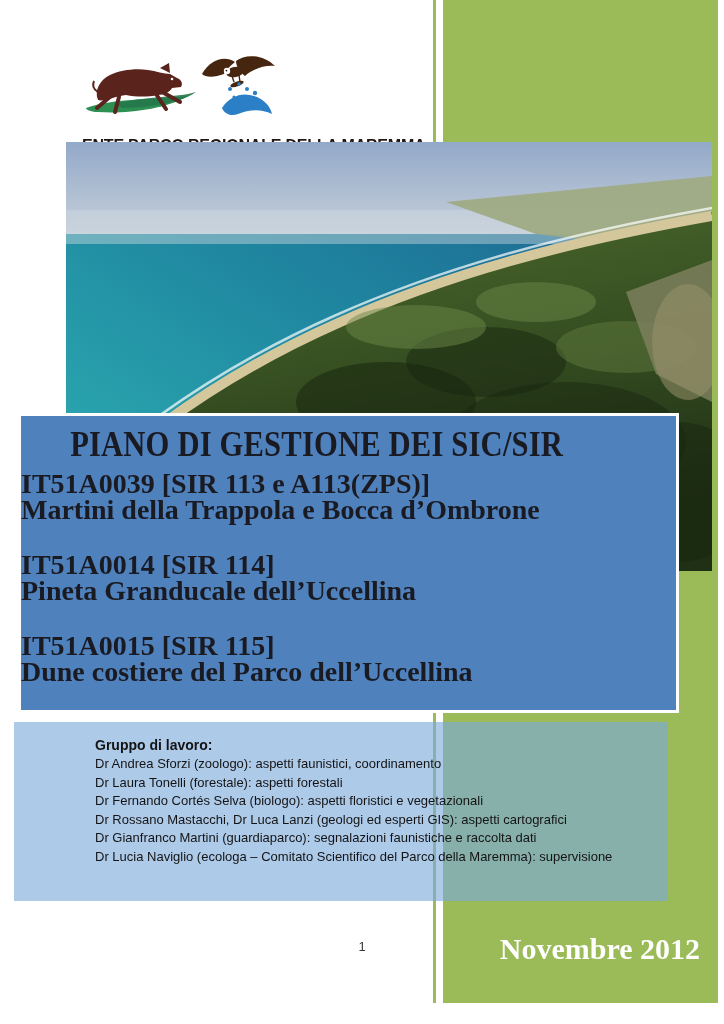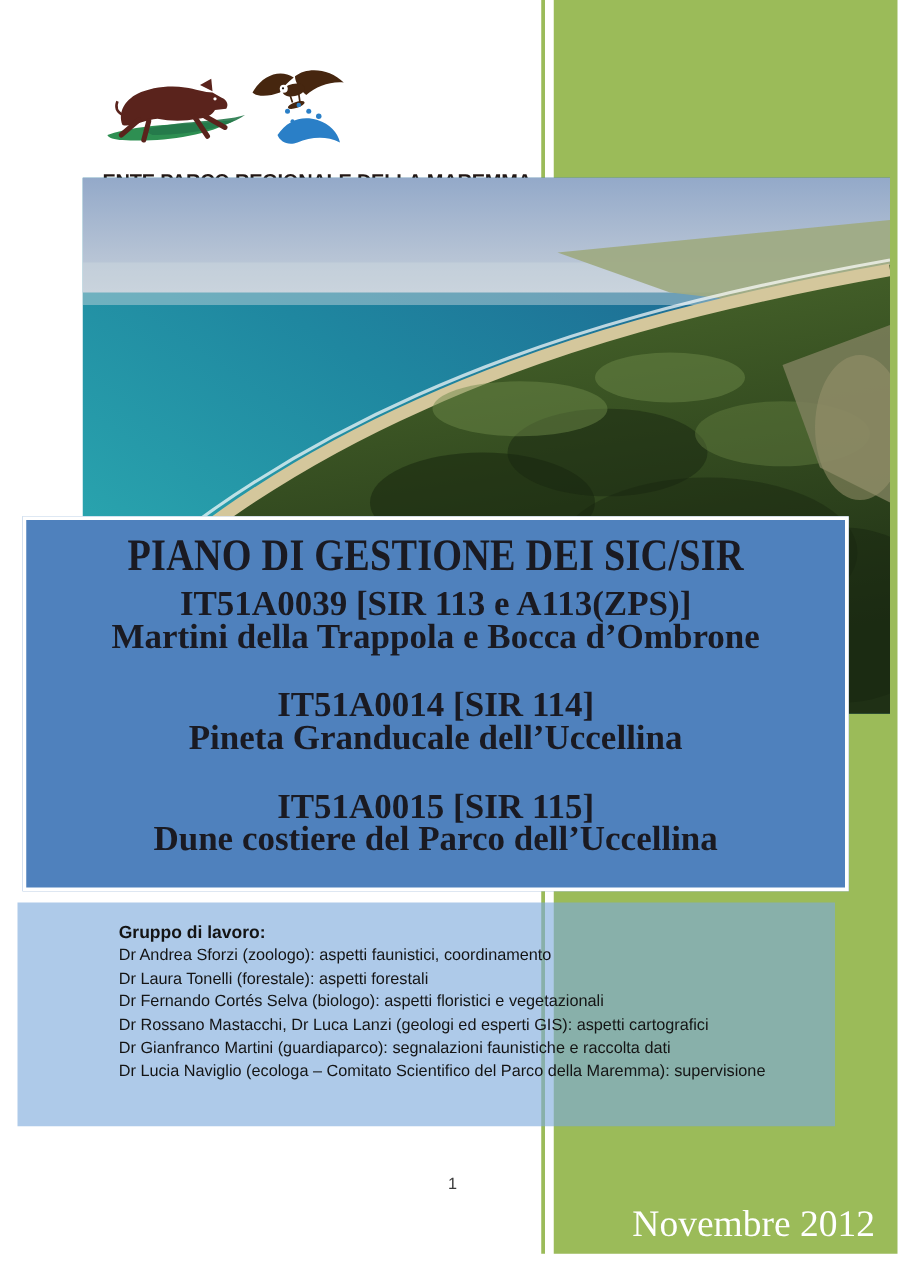--- a/index.html
+++ b/index.html
@@ -14,39 +14,39 @@
   .logo{position:absolute;left:82px;top:52px;width:204px;z-index:2;text-align:center;}
   .logo svg{display:block;margin:0 auto;}
   .logo-caption{margin-top:17px;font-size:16px;font-weight:bold;letter-spacing:-0.2px;
                 color:#221713;white-space:nowrap;}
 
   
   .photo{position:absolute;left:66px;top:142px;width:646px;height:429px;z-index:2;}
 
   
   .title-box{position:absolute;left:18px;top:413px;width:661px;height:300px;box-sizing:border-box;
-             background:#4f81bd;border:3px solid #ffffff;z-index:3;text-align:center;
+             background:#4f81bd;border:3px solid #ffffff;z-index:3;text-align:left;
              color:#1a1a22;font-family:"Liberation Serif","DejaVu Serif",serif;}
   .title-box h1{margin:6px 0 0;font-size:36px;line-height:44px;font-weight:600;
                 letter-spacing:0.2px;transform:scaleX(0.85);transform-origin:center;}
   .stanza{margin-top:29px;font-weight:bold;font-size:28px;line-height:26px;}
   .stanza.first{margin-top:5px;}
 
   
   .workgroup{position:absolute;left:14px;top:722px;width:654px;height:179px;box-sizing:border-box;
              background:rgba(125,170,220,0.62);z-index:3;padding:13px 0 0 81px;color:#141414;}
   .wg-head{font-size:14px;font-weight:bold;line-height:20px;}
   .wg-line{font-size:13px;line-height:18.5px;white-space:nowrap;}
 
   
   .page-number{position:absolute;left:0;top:939px;width:724px;text-align:center;
                font-size:13px;color:#3a3a3a;z-index:4;}
   .date{position:absolute;left:443px;top:932px;width:275px;box-sizing:border-box;padding-right:18px;
-        text-align:right;font-family:"Liberation Serif","DejaVu Serif",serif;font-weight:normal;
-        font-size:30px;color:#ffffff;z-index:4;margin-top:31px;}
+        text-align:right;font-family:"Liberation Serif","DejaVu Serif",serif;font-weight:bold;
+        font-size:30px;color:#ffffff;z-index:4;}
 </style>
 </head>
 <body>
 
 <div class="page">
 
   <div class="band-line"></div>
   <div class="band"></div>
 
   <div class="logo">

